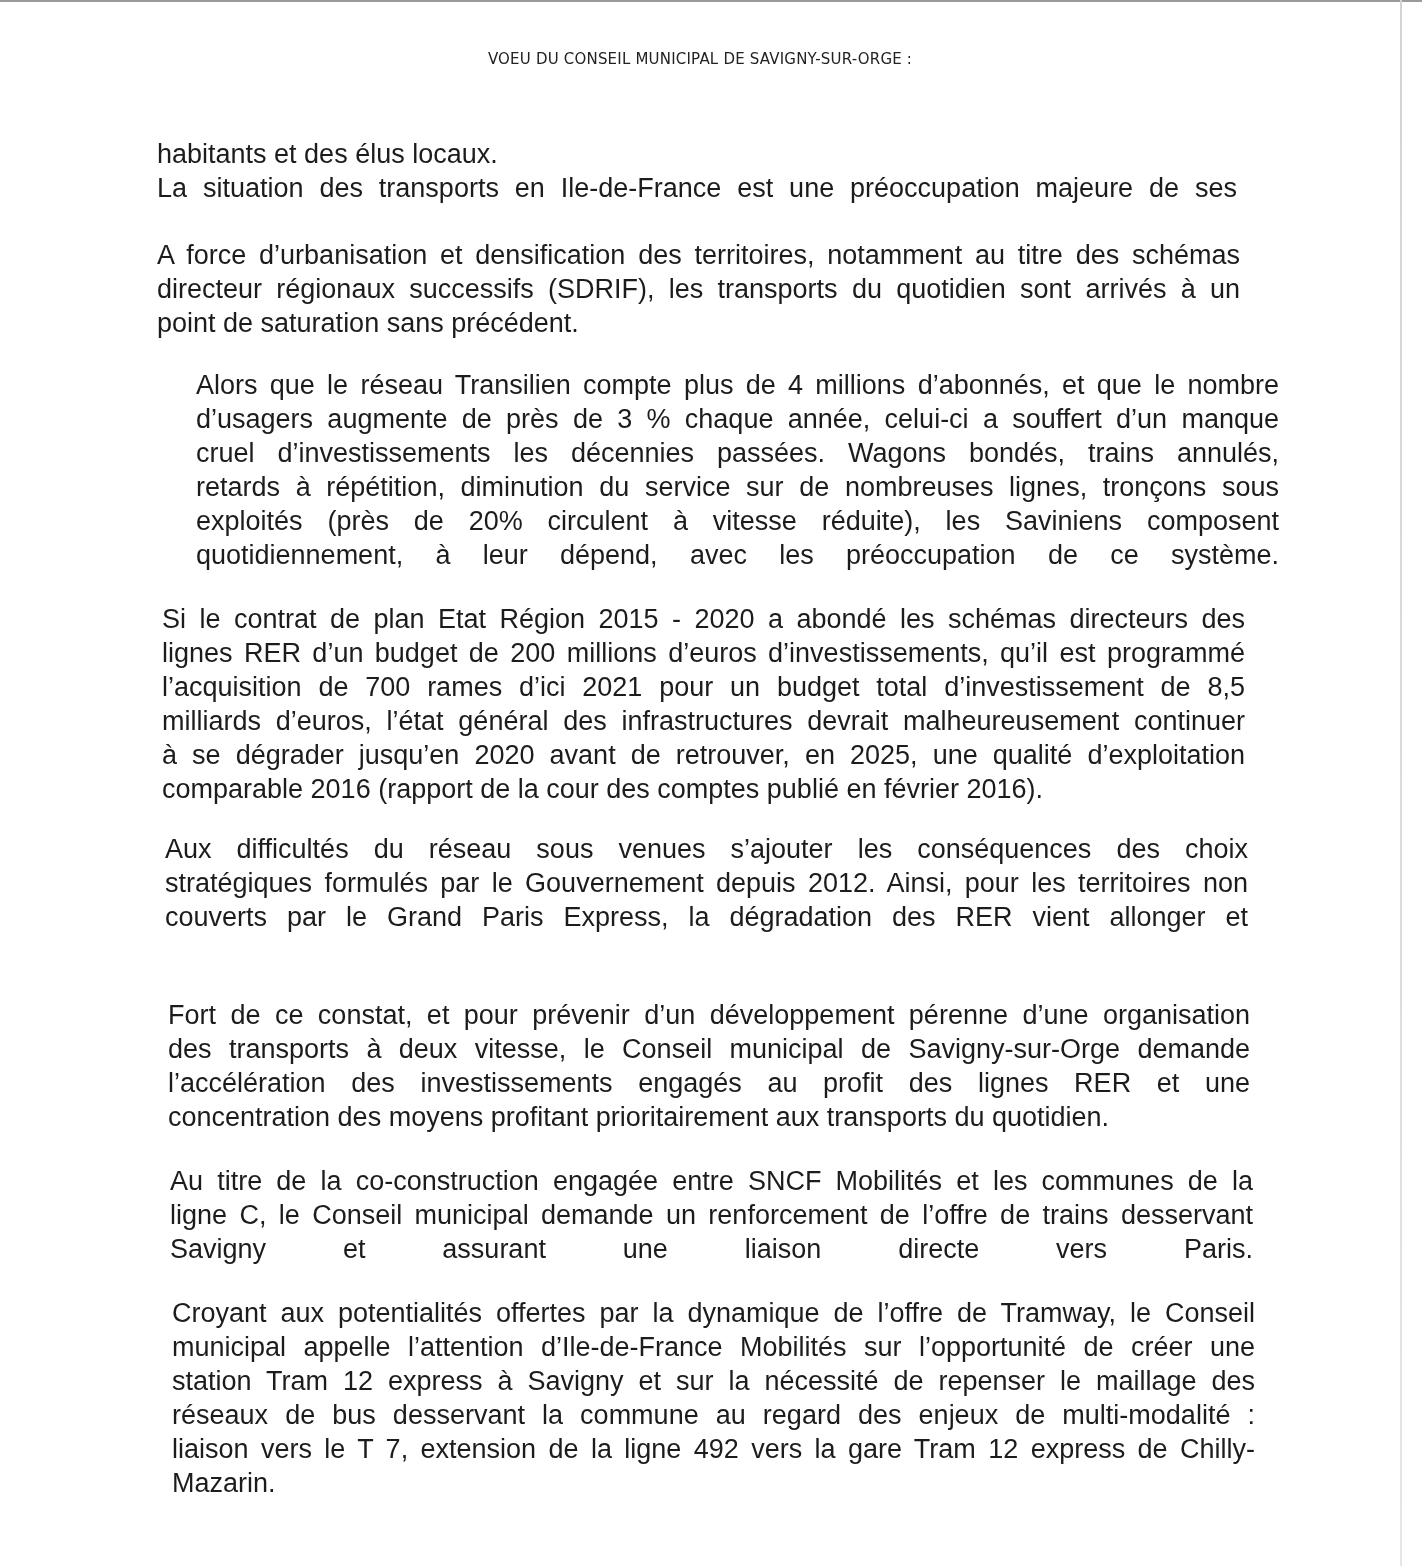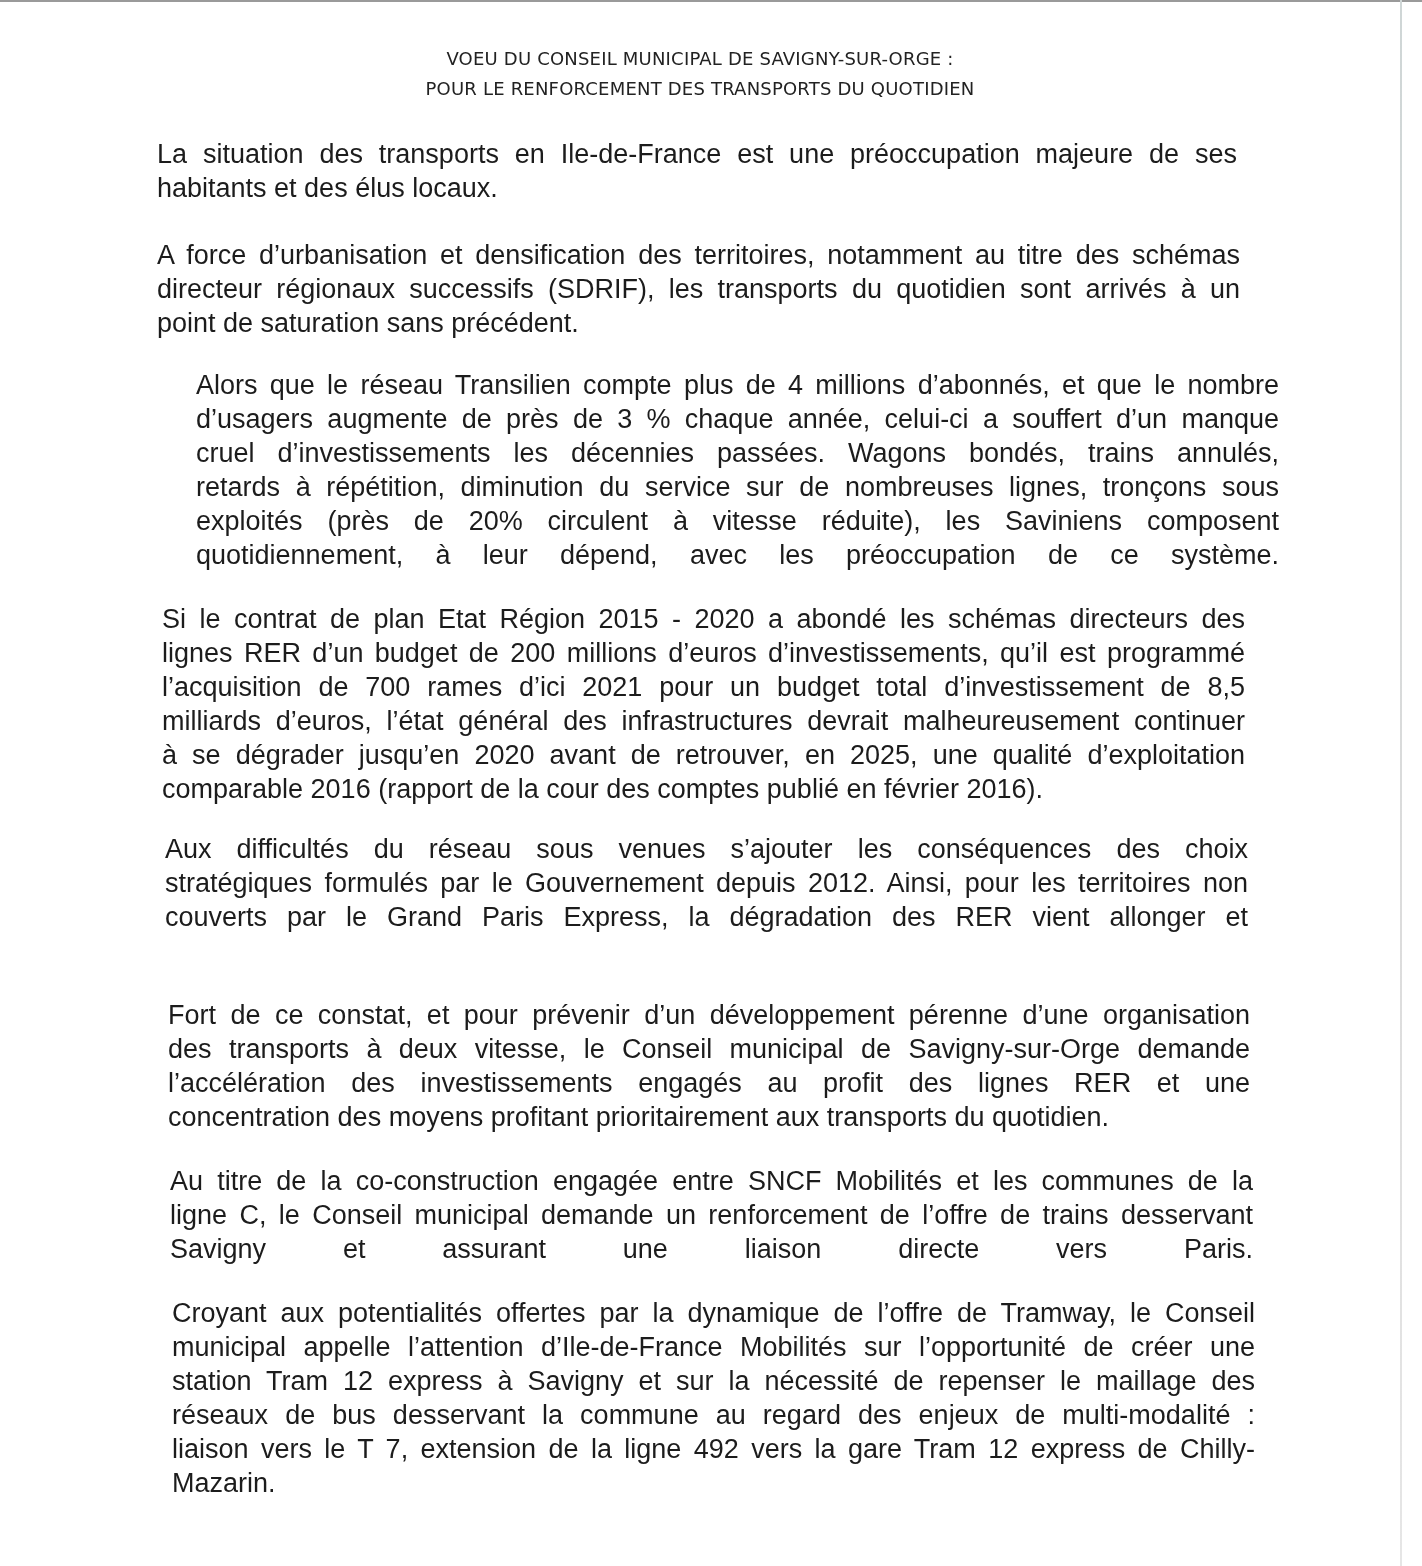--- a/index.html
+++ b/index.html
@@ -16,21 +16,21 @@
       background: #9a9a9a;
     }
     .scan-edge {
       position: absolute; left: 1400px; top: 0; width: 2px; height: 1566px;
       background: linear-gradient(to bottom, #cfd6d6, #dcdcdc 60%, #e6e6e6);
     }
     .title {
       position: absolute; left: 0; top: 44px; width: 1400px;
       text-align: center;
       font-family: "DejaVu Sans", sans-serif;
-      font-size: 18px; line-height: 30px;
+      font-size: 15px; line-height: 30px;
       letter-spacing: 0.2px;
       color: #222;
     }
     .para {
       position: absolute;
       font-family: "Liberation Sans", sans-serif;
       font-size: 27px;
       line-height: 34px;
       text-align: justify;
       color: #1c1c1c;
@@ -44,26 +44,25 @@
     }
   </style>
 </head>
 <body>
 
 <div class="top-rule"></div>
 <div class="scan-edge"></div>
 
 <div class="title">
   <div>VOEU DU CONSEIL MUNICIPAL DE SAVIGNY-SUR-ORGE :</div>
-  <div>POUR LE RENFORCEMENT DES TRANSPORTS DU QUOTIDIEN</div>
 </div>
 
 <div class="para" style="left:157px; top:137px; width:1080px;">
+  <span class="line">habitants et des élus locaux.</span>
   <span class="line j">La situation des transports en Ile-de-France est une préoccupation majeure de ses</span>
-  <span class="line">habitants et des élus locaux.</span>
 </div>
 
 <div class="para" style="left:157px; top:238px; width:1083px;">
   <span class="line j">A force d’urbanisation et densification des territoires, notamment au titre des schémas</span>
   <span class="line j">directeur régionaux successifs (SDRIF), les transports du quotidien sont arrivés à un</span>
   <span class="line">point de saturation sans précédent.</span>
 </div>
 
 <div class="para" style="left:159px; top:368px; width:1083px;margin-left:37px;">
   <span class="line j">Alors que le réseau Transilien compte plus de 4 millions d’abonnés, et que le nombre</span>

